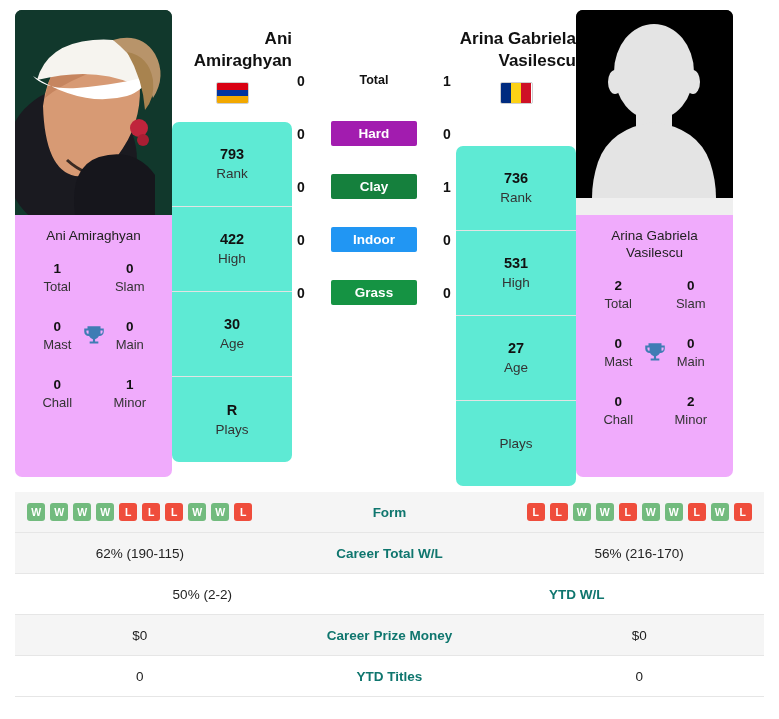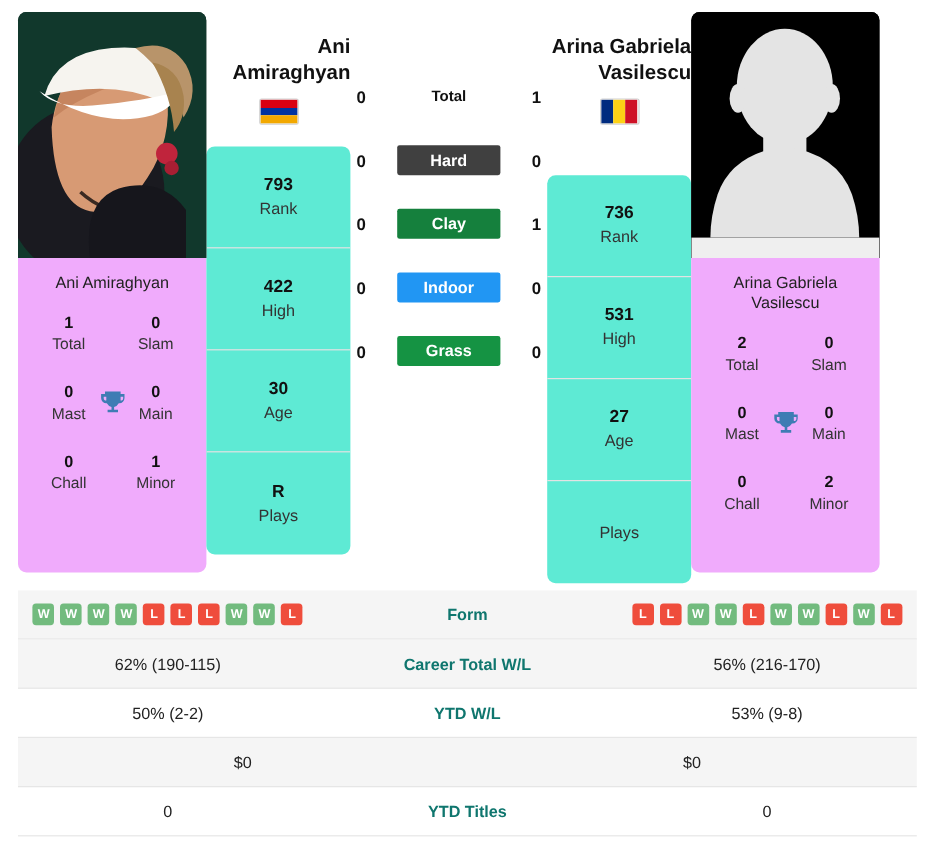--- a/index.html
+++ b/index.html
@@ -280,21 +280,21 @@
   </div>
 
   <div class="surface-col">
     <div class="srow">
       <div class="score">0</div>
       <div class="badge plain">Total</div>
       <div class="score">1</div>
     </div>
     <div class="srow">
       <div class="score">0</div>
-      <div class="badge" style="background:#404040">Hard</div>
+      <div class="badge" style="background:#a21caf">Hard</div>
       <div class="score">0</div>
     </div>
     <div class="srow">
       <div class="score">0</div>
       <div class="badge" style="background:#15803d">Clay</div>
       <div class="score">1</div>
     </div>
     <div class="srow">
       <div class="score">0</div>
       <div class="badge" style="background:#2196f3">Indoor</div>
@@ -420,25 +420,25 @@
 
   <div class="trow alt">
     <div class="tcell">62% (190-115)</div>
     <div class="tcell mid">Career Total W/L</div>
     <div class="tcell">56% (216-170)</div>
   </div>
 
   <div class="trow">
     <div class="tcell">50% (2-2)</div>
     <div class="tcell mid">YTD W/L</div>
-    <div class="tcell">53% (9-8)</div>
   </div>
 
   <div class="trow alt">
     <div class="tcell">$0</div>
+    <div class="tcell mid">Career Prize Money</div>
     <div class="tcell">$0</div>
   </div>
 
   <div class="trow">
     <div class="tcell">0</div>
     <div class="tcell mid">YTD Titles</div>
     <div class="tcell">0</div>
   </div>
 </div>
 

